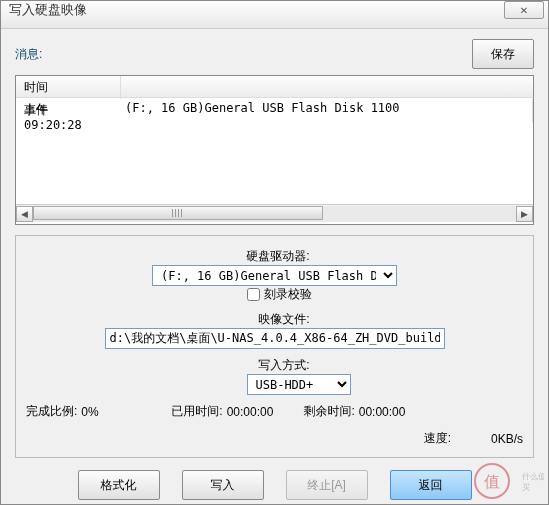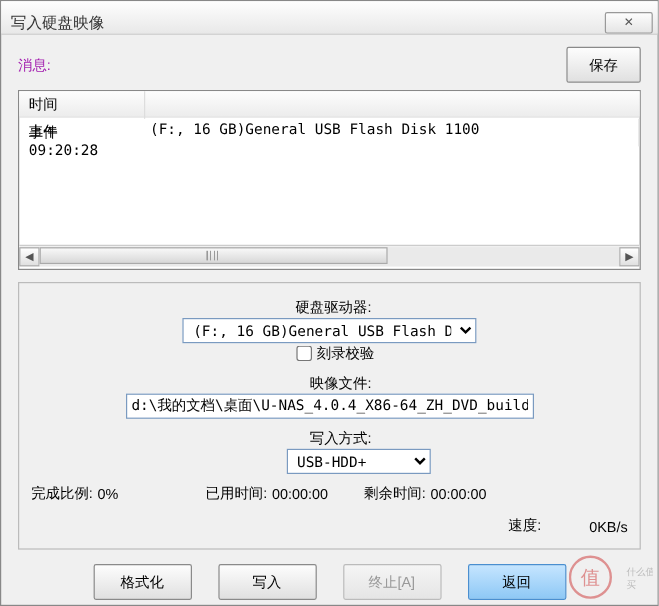--- a/index.html
+++ b/index.html
@@ -1,23 +1,23 @@
 <!DOCTYPE html>
 <html><head>
 <meta charset="utf-8">
 <style>
 * { box-sizing: border-box; margin: 0; padding: 0; }
 body { font-family: "Microsoft YaHei", SimSun, Arial, sans-serif; font-size: 12px; background: #fff; }
 .window { width: 549px; height: 505px; background: #f0f0f0; border: 1px solid #888; position: relative; }
-.titlebar { height: 28px; background: linear-gradient(#fefefe, #e8e8e8); border-bottom: 1px solid #ccc; display: flex; align-items: flex-end; padding: 0 4px 0 8px; }
+.titlebar { height: 28px; background: linear-gradient(#fefefe, #e8e8e8); border-bottom: 1px solid #ccc; display: flex; align-items: flex-start; padding: 0 4px 0 8px; }
 .titlebar .title { flex: 1; font-size: 13px; color: #333; }
 .close-btn { width: 40px; height: 18px; border: 1px solid #999; border-radius: 2px; background: linear-gradient(#fdfdfd,#e5e5e5); display: flex; align-items: center; justify-content: center; font-size: 10px; color: #555; cursor: pointer; }
 .body { padding: 10px 14px; }
 .row1 { display: flex; align-items: center; margin-bottom: 6px; }
-.row1 .label { flex: 1; font-size: 12px; color: #a21caf; }
+.row1 .label { flex: 1; font-size: 12px; color: #0c4a6e; }
 .btn { height: 30px; padding: 4px 14px; border: 1px solid #8a8a8a; border-radius: 2px; background: linear-gradient(#fdfdfd,#e0e0e0); font-size: 12px; cursor: pointer; display: inline-flex; align-items: center; justify-content: center; }
 .btn-primary { background: linear-gradient(#c5e5ff,#8ec8f5); border-color: #4a8fd0; }
 .btn[disabled] { color: #999; background: linear-gradient(#f5f5f5,#e5e5e5); border-color: #bbb; cursor: default; }
 .log-box { border: 1px solid #888; background: #fff; height: 150px; }
 .log-head { display: flex; border-bottom: 1px solid #ddd; background: linear-gradient(#fdfdfd,#ececec); height: 22px; flex-direction: column; }
 .log-head .col { padding: 3px 8px; font-size: 12px; border-right: 1px solid #ddd; }
 .col-time { width: 105px; }
 .log-body { font-family: "SimSun", monospace; font-size: 12px; padding: 2px 0; height: 106px; overflow: hidden; }
 .log-row { display: flex; }
 .log-row .col-time { width: 105px; padding: 1px 8px; }
@@ -28,21 +28,21 @@
 .hscroll .thumb { position: absolute; left: 0; top: 0; height: 14px; width: 60%; background: linear-gradient(#f8f8f8,#d8d8d8); border: 1px solid #aaa; display:flex; align-items:center; justify-content:center; }
 .hscroll .grip { width: 12px; height: 8px; background: repeating-linear-gradient(90deg,#999 0 1px, transparent 1px 3px); }
 .group { border: 1px solid #bbb; margin-top: 10px; padding: 12px 10px 10px 10px; position: relative; }
 .form-row { display: flex; align-items: center; margin-bottom: 8px; flex-direction: column; }
 .form-row .flabel { width: 82px; text-align: right; padding-right: 6px; font-size: 12px; }
 select, input[type=text] { height: 21px; border: 1px solid #7a9ac0; background: #fff; font-family: "SimSun", monospace; font-size: 12px; padding: 0 4px; }
 .sel-drive { width: 245px; }
 .chk-wrap { display: flex; align-items: center; margin-left: 10px; }
 .chk-wrap input { margin-right: 4px; }
 .inp-image { width: 340px; }
-.sel-method { width: 120px; margin-left: 48px; }
+.sel-method { width: 104px; margin-left: 48px; }
 .sel-hide { width: 112px; }
 .status-row { display: flex; align-items: center; margin-top: 6px; font-size: 12px; }
 .status-row .slabel { margin-right: 4px; }
 .status-row .sval { margin-right: 30px; }
 .speed-row { display: flex; justify-content: flex-end; align-items: center; margin-top: 10px; font-size: 12px; }
 .speed-row .slabel { margin-right: 40px; }
 .btn-row { display: flex; justify-content: center; gap: 22px; margin-top: 12px; }
 .btn-row .btn { width: 82px; }
 .watermark { position: absolute; right: 4px; bottom: 4px; opacity: 0.5; pointer-events:none; }
 </style>

